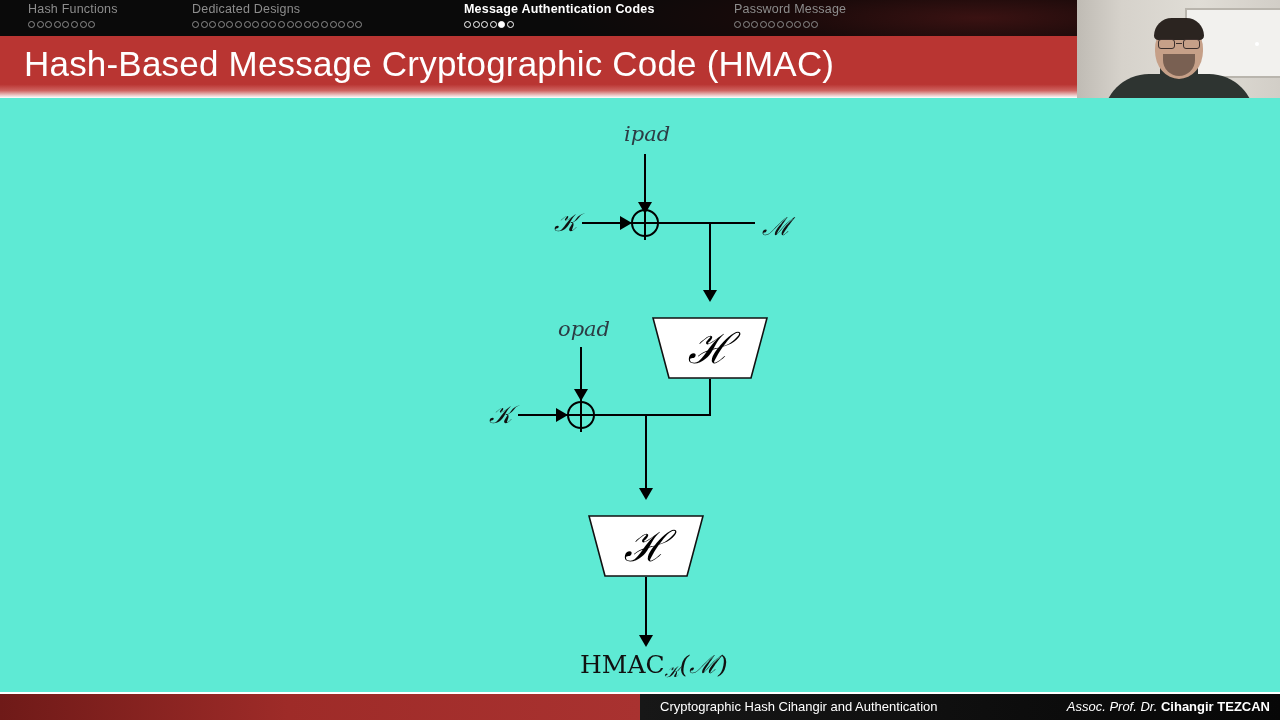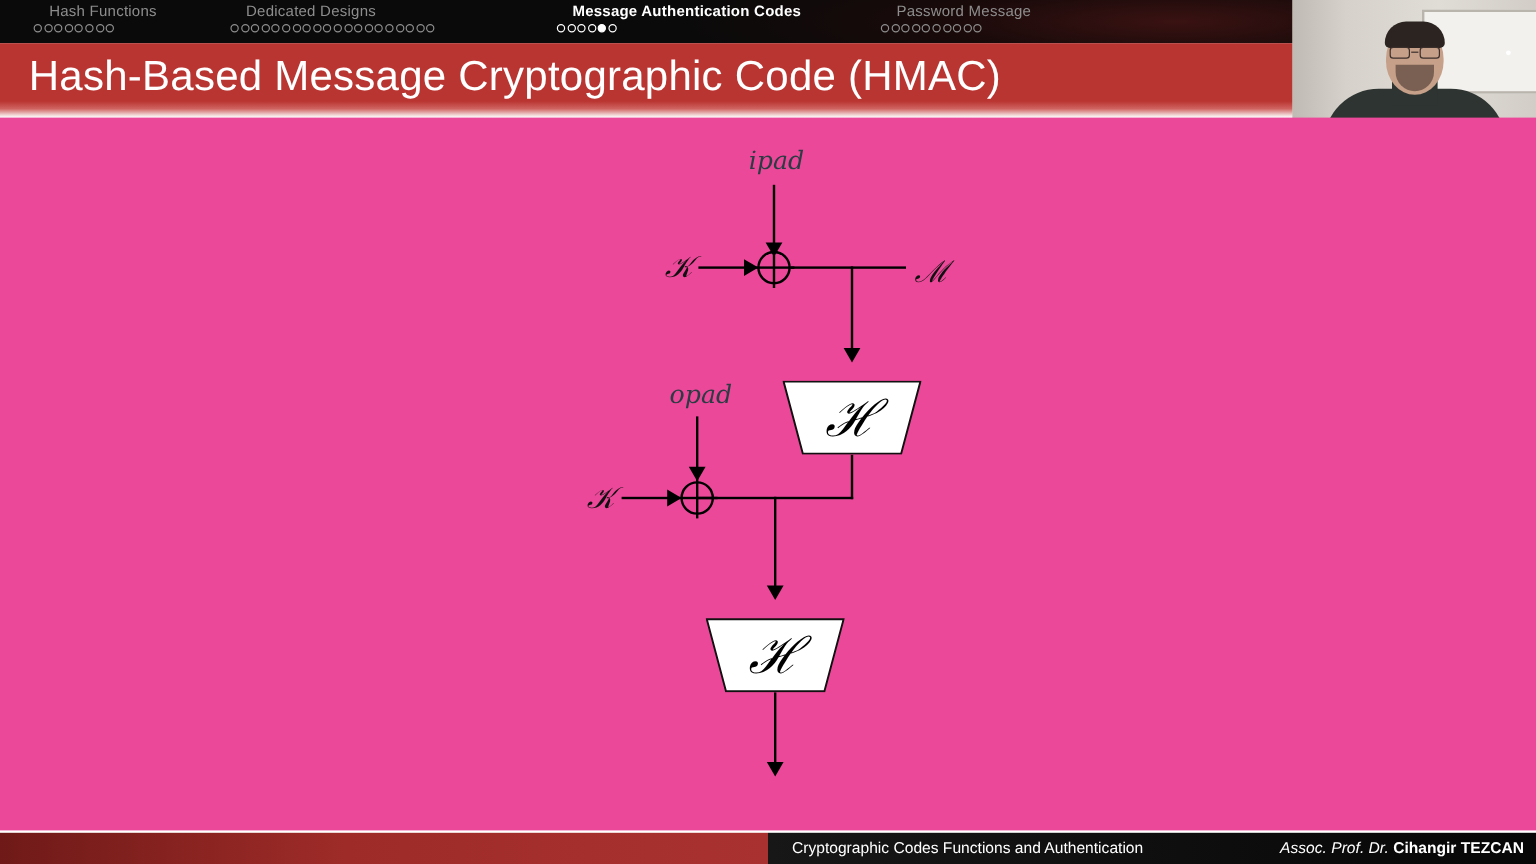--- a/index.html
+++ b/index.html
@@ -6,21 +6,21 @@
   body{width:1280px;height:720px;position:relative;overflow:hidden;
        font-family:"Liberation Sans",sans-serif;}
 
   
   #navbar{position:absolute;left:0;top:0;width:1280px;height:36px;
           background:#0b0b0b;overflow:hidden;}
   #navbar .navgrad{position:absolute;left:0;top:0;width:1280px;height:36px;
           background:radial-gradient(ellipse 420px 60px at 980px 18px,#3a1212 0%,#1a0a0a 45%,#0a0a0a 100%);}
   .nav-sec{position:absolute;top:2px;text-align:left;}
   .nav-sec .nav-label{font-size:12.5px;color:#8d8d8d;white-space:nowrap;
-          line-height:14px;letter-spacing:.2px;margin-left:13px;}
+          line-height:14px;letter-spacing:.2px;}
   .nav-sec.current .nav-label{color:#ffffff;font-weight:bold;}
   .nav-dots{margin-top:3px;line-height:10px;white-space:nowrap;}
   .nav-dots i{display:inline-block;width:7px;height:7px;border-radius:50%;
           border:1.2px solid #8d8d8d;margin-right:1.6px;box-sizing:border-box;
           vertical-align:middle;}
   .nav-sec.current .nav-dots i{border-color:#ffffff;}
   .nav-dots i.filled{background:#ffffff;border-color:#ffffff;}
 
   
   #titlebar{position:absolute;left:0;top:36px;width:1280px;height:62px;
@@ -50,21 +50,21 @@
           border:1.4px solid #3b2f2c;border-radius:3px;box-sizing:border-box;}
   #wc-glasses .lens.l{left:1px;} #wc-glasses .lens.r{right:1px;}
   #wc-glasses .bridge{position:absolute;left:19px;top:4px;width:6px;height:1.4px;background:#3b2f2c;}
   #wc-beard{position:absolute;left:86px;top:54px;width:32px;height:22px;
           border-radius:0 0 16px 16px;background:rgba(58,44,38,.55);}
   #wc-nameplate{position:absolute;left:2px;bottom:2px;padding:2px 6px 2px 5px;
           background:rgba(38,38,38,.85);color:#e9e9e9;font-size:9px;line-height:11px;
           white-space:nowrap;}
 
   
-  #slide{position:absolute;left:0;top:98px;width:1280px;height:594px;background:#ec4899;}
+  #slide{position:absolute;left:0;top:98px;width:1280px;height:594px;background:#5eead4;}
   .vline{position:absolute;width:2px;background:#000;}
   .hline{position:absolute;height:2px;background:#000;}
   .arrow-down{position:absolute;width:0;height:0;border-left:7px solid transparent;
           border-right:7px solid transparent;border-top:12px solid #000;}
   .arrow-right{position:absolute;width:0;height:0;border-top:7px solid transparent;
           border-bottom:7px solid transparent;border-left:12px solid #000;}
   .xor{position:absolute;width:28px;height:28px;border:2px solid #000;border-radius:50%;
           box-sizing:border-box;}
   .xor::before,.xor::after{content:"";position:absolute;background:#000;}
   .xor::before{left:11px;top:-5px;width:2px;height:34px;}
@@ -189,24 +189,27 @@
   <div class="trap" style="left:588px;top:417px;width:116px;height:62px;">
     <svg class="poly" viewBox="0 0 116 62" preserveAspectRatio="none" aria-hidden="true">
       <polygon points="1,1 115,1 99,61 17,61" fill="#ffffff" stroke="#111111" stroke-width="1.6"></polygon>
     </svg>
     <div class="hglyph">ℋ</div>
   </div>
 
   <div class="vline" style="left:645px;top:479px;height:62px;"></div>
   <div class="arrow-down" style="left:639px;top:537px;"></div>
 
+  <div id="out-label" style="left:580px;top:548px;">
+    <span>HMAC</span><span class="sub">𝒦</span><span class="mm">(ℳ)</span>
+  </div>
 
 </div>
 
 <div id="footer">
   <div id="f-red"></div>
   <div id="f-dark"></div>
   <div id="f-red-text">
     <span class="ital">Assoc. Prof. Dr.</span>
     <span class="bold">Cihangir TEZCAN</span>
   </div>
-  <div id="f-dark-text">Cryptographic Codes Functions and Authentication</div>
+  <div id="f-dark-text">Cryptographic Hash Cihangir and Authentication</div>
 </div>
 
 </body></html>

